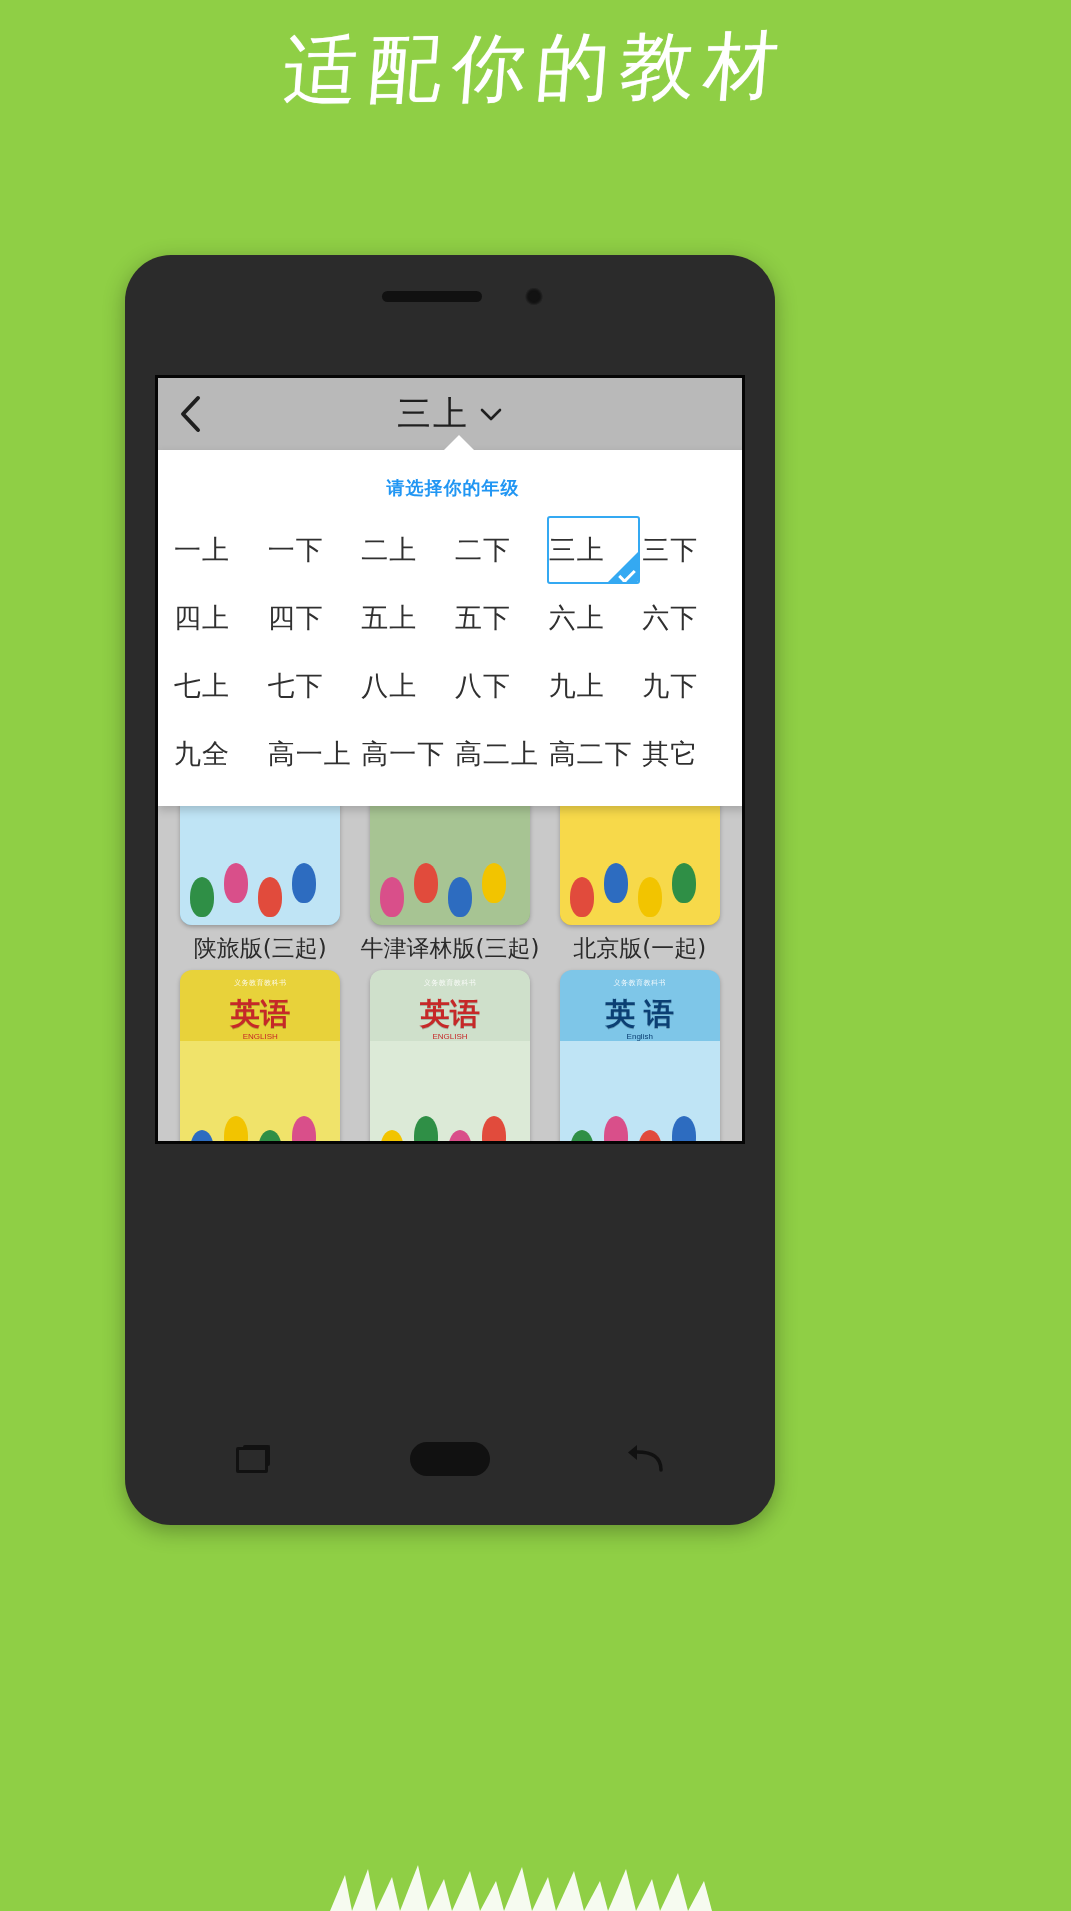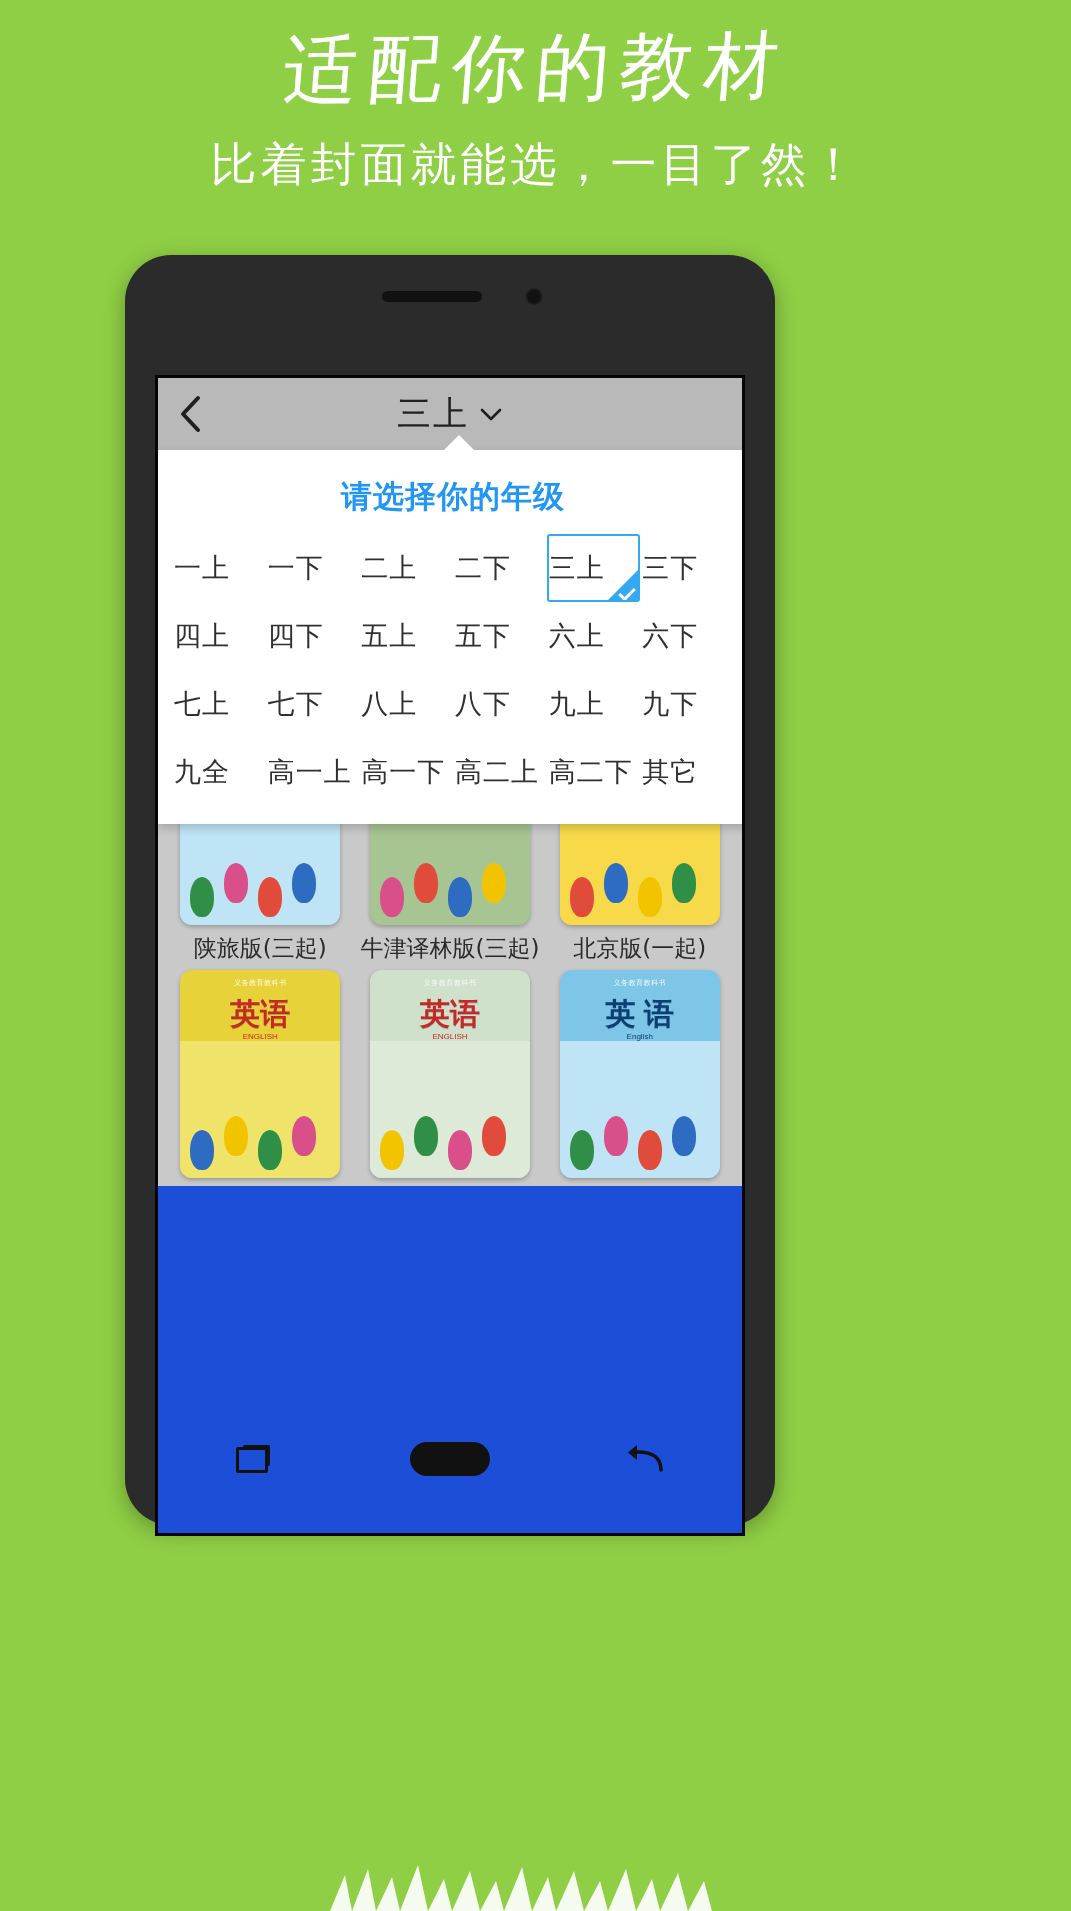--- a/index.html
+++ b/index.html
@@ -43,21 +43,21 @@
     width: 100px; height: 11px; border-radius: 6px; background: #111;
   }
   .phone-cam {
     position: absolute; top: 33px; left: 50%;
     transform: translateX(-50%) translateX(84px);
     width: 17px; height: 17px; border-radius: 50%;
     background: #121212; box-shadow: inset 0 0 3px #3a3a3a;
   }
   .screen {
     position: absolute; left: 30px; top: 120px;
-    width: 590px; height: 1161px;
+    width: 590px; height: 769px;
     background: #1d4ed8; overflow: hidden;
     border: 3px solid #050505;
   }
 
   
   .navbar {
     position: relative; height: 72px; background: #b9b9b9;
     display: flex; align-items: center;
   }
   .nav-back {
@@ -84,21 +84,21 @@
   }
   .dd-caret {
     position: absolute; top: -15px; left: 50%;
     transform: translateX(-50%) translateX(6px);
     width: 0; height: 0;
     border-left: 16px solid transparent;
     border-right: 16px solid transparent;
     border-bottom: 16px solid #ffffff;
   }
   .dd-title {
-    text-align: center; color: #2196f3; font-size: 31px;
+    text-align: center; color: #2196f3; font-size: 18px;
     padding: 26px 0 6px 0; letter-spacing: 1px; font-weight: 700;
     font-family: "DejaVu Sans", sans-serif;
   }
   .grade-grid {
     display: grid; grid-template-columns: repeat(6, 1fr);
     row-gap: 0; column-gap: 0; padding: 10px 14px 0 14px;
   }
   .grade-cell {
     position: relative; height: 68px;
     display: flex; align-items: center; 
@@ -180,21 +180,20 @@
   .grass {
     position: absolute; left: 0; bottom: 0; width: 1071px; height: 60px;
     overflow: hidden;
   }
 </style>
 </head>
 <body>
 
 <div class="promo">
   <div class="promo-title">适配你的教材</div>
-  <div class="promo-sub">比着封面就能选，一目了然！</div>
 </div>
 
 <div class="phone">
   <div class="phone-speaker"></div>
   <div class="phone-cam"></div>
 
   <div class="screen">
 
     <div class="navbar">
       <div class="nav-back">

